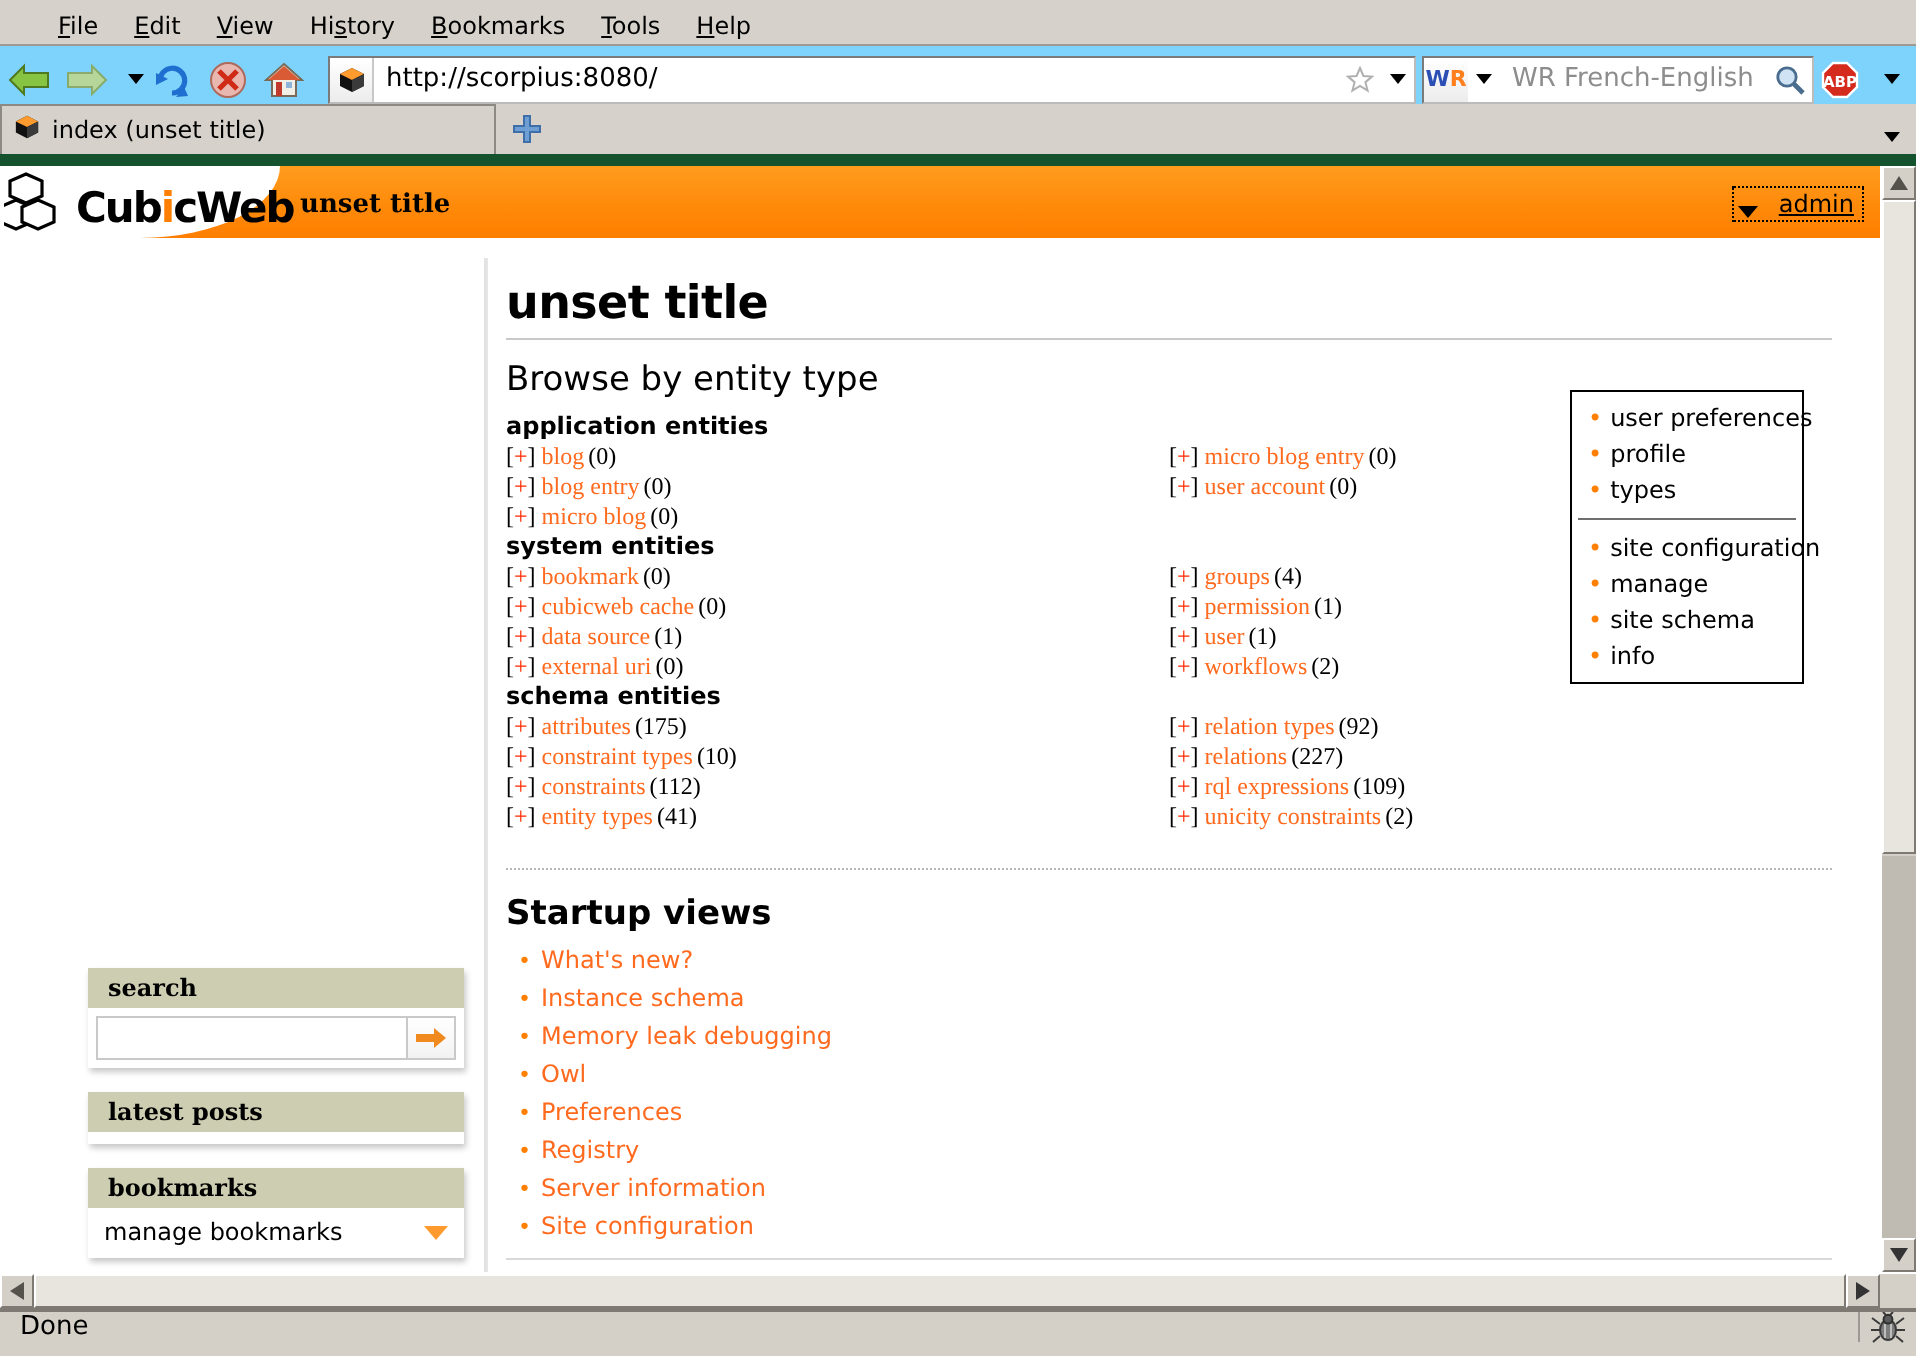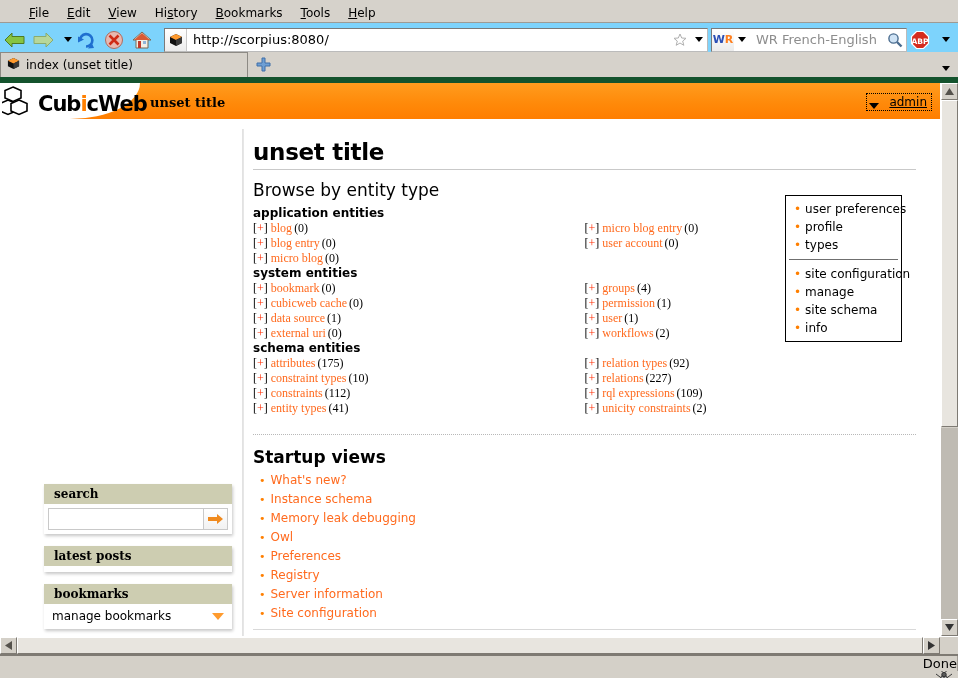--- a/index.html
+++ b/index.html
@@ -407,21 +407,21 @@
     flex:1; height:17px; background:#e8e5df;
     border:1px solid; border-color:#fff #7e7a73 #7e7a73 #fff;
   }
   #hcorner { width:18px; height:17px; background:#d4d0c8; }
 
   
   #statusbar {
     height: 25px;
     background:#d4d0c8;
     border-top: 2px solid #7e7a73;
-    display:flex; align-items:flex-end;flex-direction:column;
+    display:flex; align-items:flex-start;
   }
   #status-text {
     flex: 1;
     display:flex; align-items:center;
     padding-left: 10px;
     font-size: 13px;
     color:#000;
     border-right:1px solid #9e9a93;
   }
   #status-icon {

